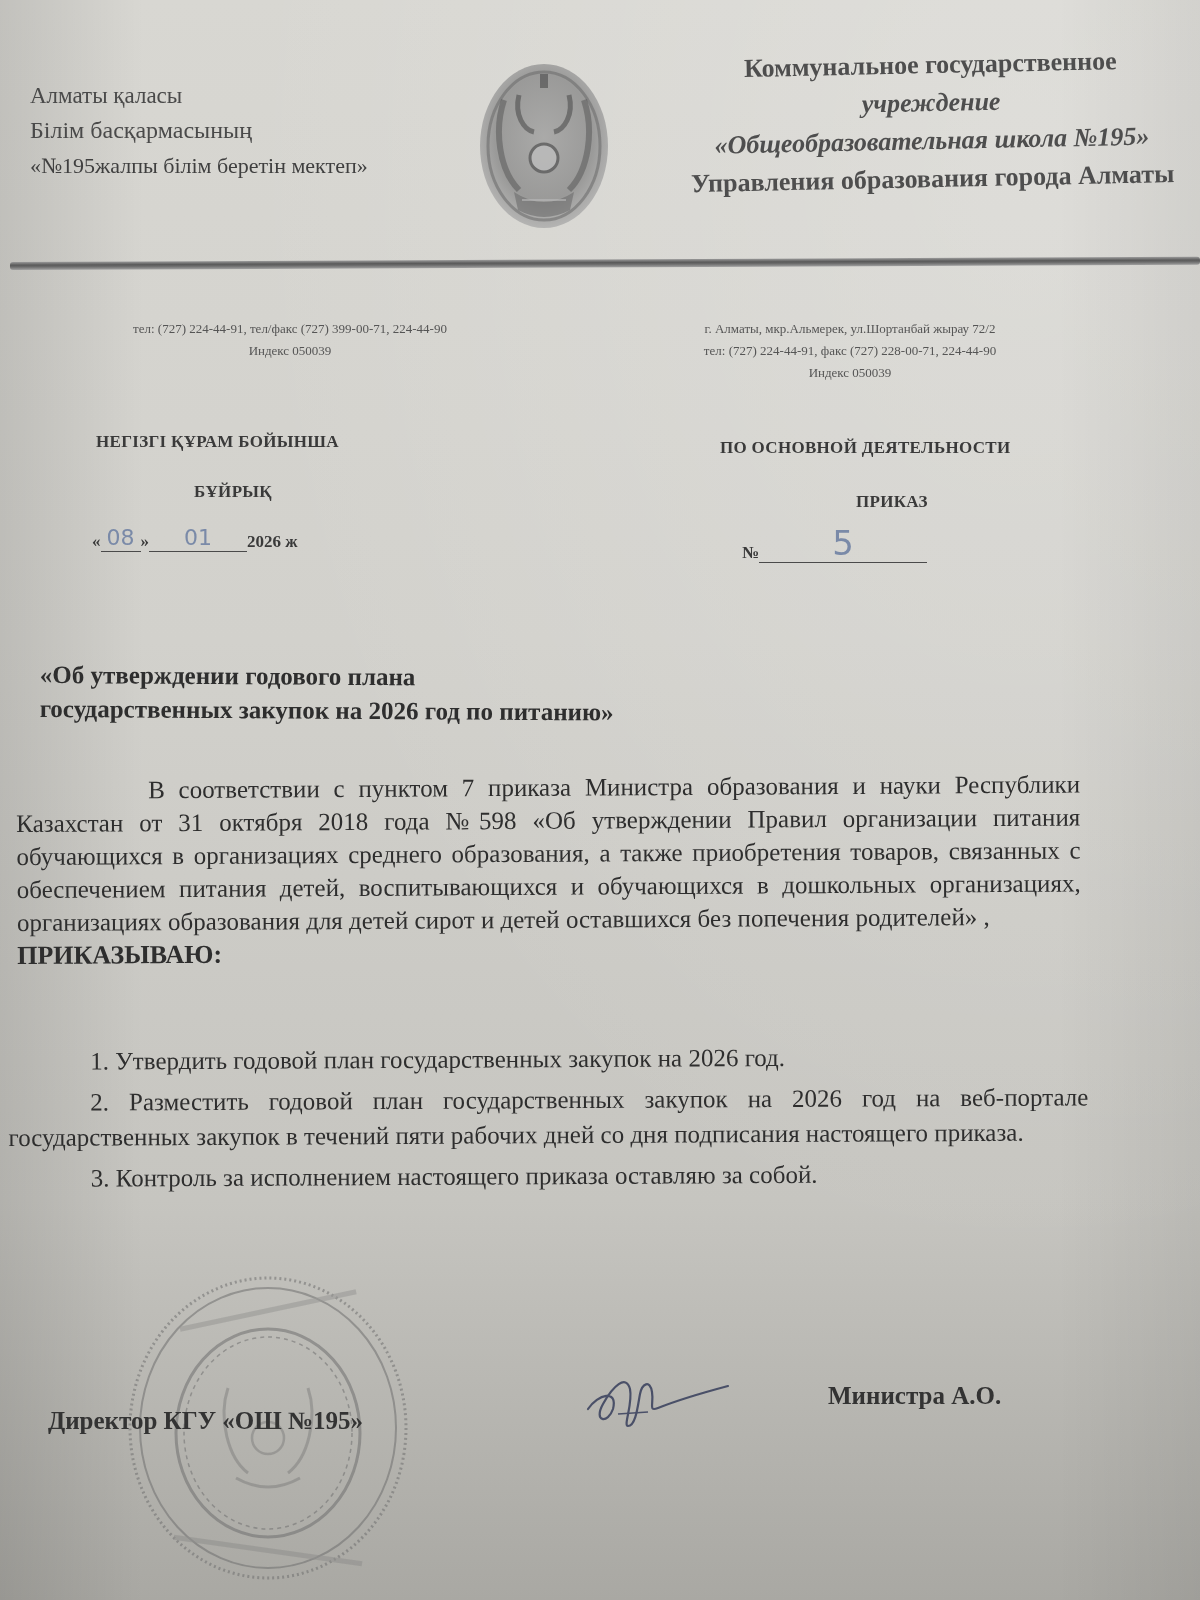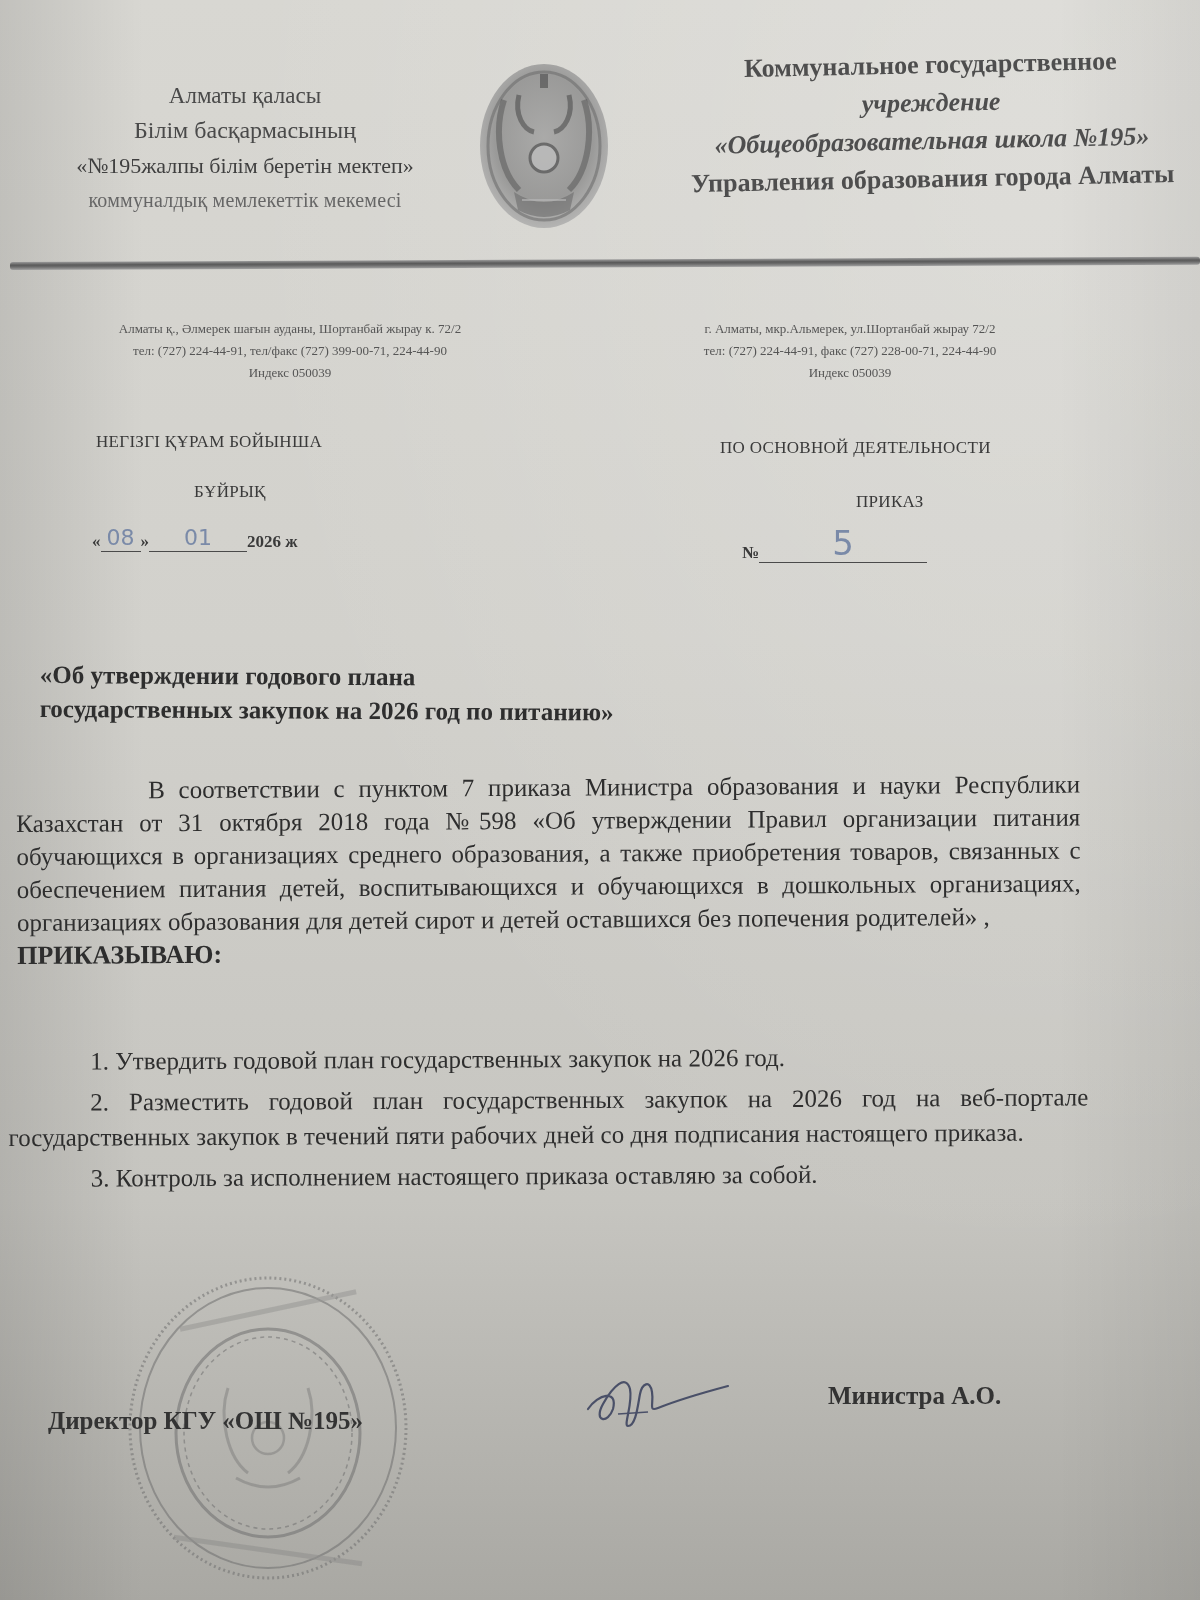--- a/index.html
+++ b/index.html
@@ -20,21 +20,20 @@
     inset: 0;
     background:
       radial-gradient(ellipse at 85% 10%, rgba(255,255,255,0.18), rgba(255,255,255,0) 55%),
       linear-gradient(90deg, rgba(0,0,0,0.10) 0%, rgba(0,0,0,0) 12%, rgba(0,0,0,0) 88%, rgba(0,0,0,0.06) 100%);
   }
   .abs { position: absolute; }
 
   
   .hdr-kz {
     left: 30px; top: 78px; width: 430px;
-    text-align: center;
     font-size: 23px; line-height: 35px;
     color: #4a4a4a;
   }
   .hdr-kz .l2 { font-size: 24px; }
   .hdr-kz .l3 { font-size: 22px; color: #3f3f3f; }
   .hdr-kz .l4 { font-size: 20px; color: #666; letter-spacing: 0.2px; }
 
   .hdr-ru {
     left: 650px; top: 52px; width: 560px;
     text-align: center;
@@ -59,21 +58,21 @@
   }
 
   .addr {
     font-size: 13px; line-height: 22px; text-align: center;
     color: #555;
   }
   .addr-kz { left: 30px; top: 318px; width: 520px; }
   .addr-ru { left: 600px; top: 318px; width: 500px; }
 
   .section-label {
-    font-size: 17px; font-weight: normal; color: #3a3a3a;
+    font-size: 17px; font-weight: bold; color: #3a3a3a;
     letter-spacing: 0.3px;
   }
   .sec-kz { left: 96px; top: 432px; }
   .sec-ru { left: 720px; top: 438px; }
   .order-kz { left: 194px; top: 482px; }
   .order-ru { left: 836px; top: 492px; margin-left: 20px; }
 
   .date-line {
     left: 92px; top: 525px; font-size: 17px; font-weight: bold; color: #3a3a3a;
     display: flex; align-items: flex-end;
@@ -137,21 +136,20 @@
 </style>
 </head>
 <body>
 
 <div class="page">
 
   <div class="abs hdr-kz">
     <div class="l1">Алматы қаласы</div>
     <div class="l2">Білім басқармасының</div>
     <div class="l3">«№195жалпы білім беретін мектеп»</div>
-    <div class="l4">коммуналдық мемлекеттік  мекемесі</div>
   </div>
 
   <div class="abs emblem">
     <svg width="140" height="172" viewBox="0 0 140 172">
       <defs>
         <radialGradient id="eg" cx="50%" cy="45%" r="55%">
           <stop offset="0%" stop-color="#9a9a9a"></stop>
           <stop offset="70%" stop-color="#858585"></stop>
           <stop offset="100%" stop-color="#a8a8a8"></stop>
         </radialGradient>
@@ -170,21 +168,20 @@
   <div class="abs hdr-ru">
     <div class="l1">Коммунальное государственное</div>
     <div class="l2">учреждение</div>
     <div class="l3">«Общеобразовательная школа №195»</div>
     <div class="l4">Управления образования города Алматы</div>
   </div>
 
   <div class="abs divider"></div>
 
   <div class="abs addr addr-kz">
-    <div>Алматы қ., Әлмерек шағын ауданы, Шортанбай жырау к. 72/2</div>
     <div>тел: (727) 224-44-91,  тел/факс (727) 399-00-71, 224-44-90</div>
     <div>Индекс 050039</div>
   </div>
   <div class="abs addr addr-ru">
     <div>г. Алматы, мкр.Альмерек, ул.Шортанбай жырау 72/2</div>
     <div>тел: (727) 224-44-91,  факс (727) 228-00-71, 224-44-90</div>
     <div>Индекс 050039</div>
   </div>
 
   <div class="abs section-label sec-kz">НЕГІЗГІ ҚҰРАМ БОЙЫНША</div>

